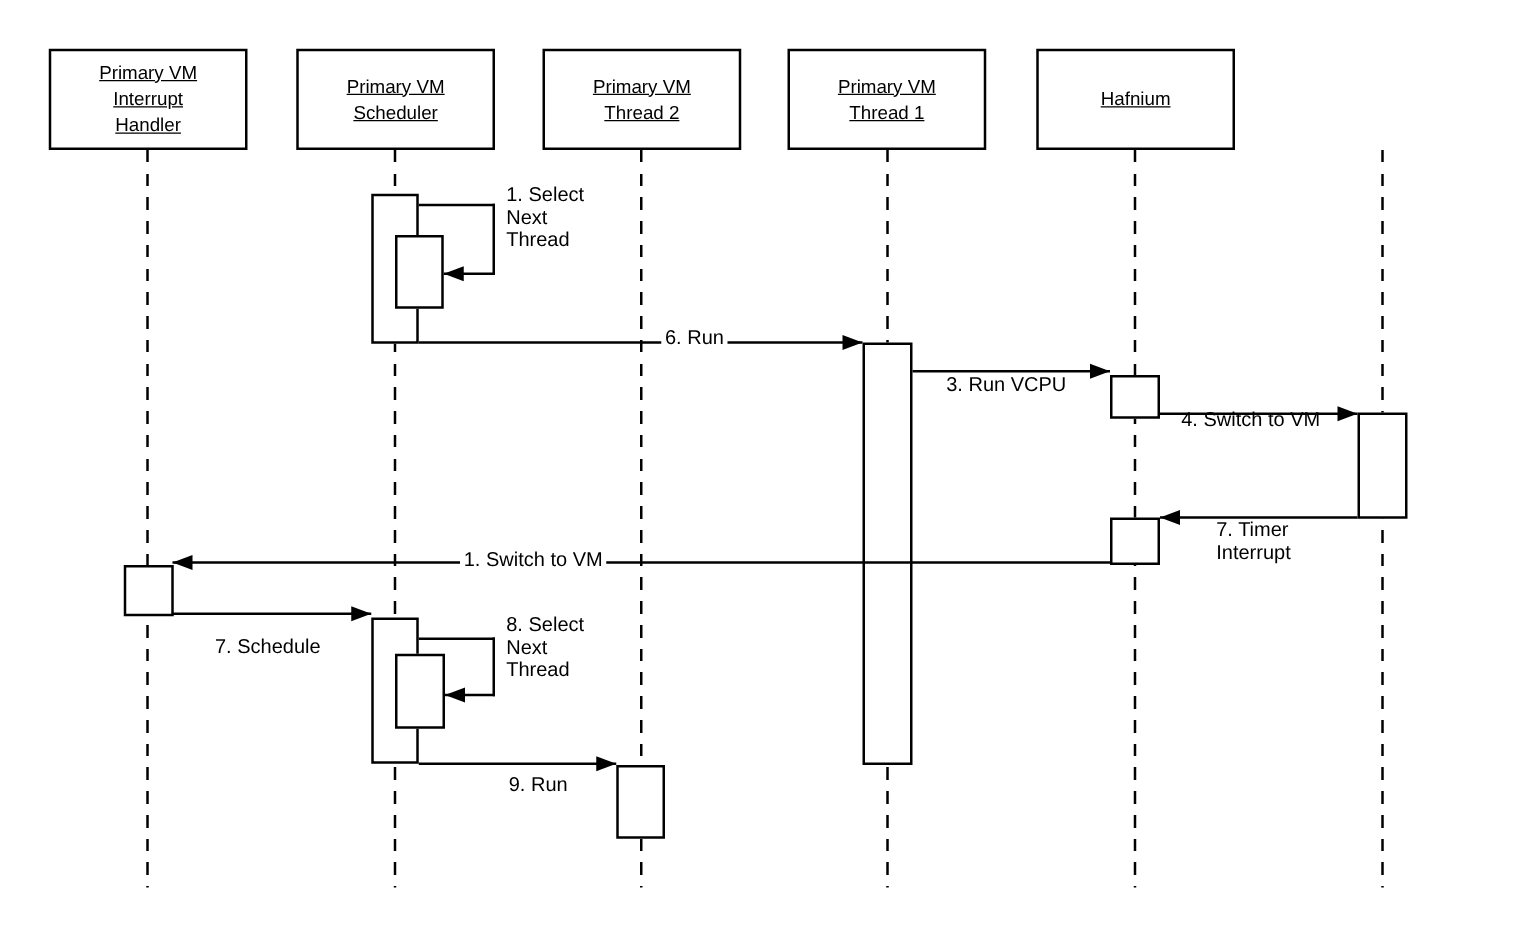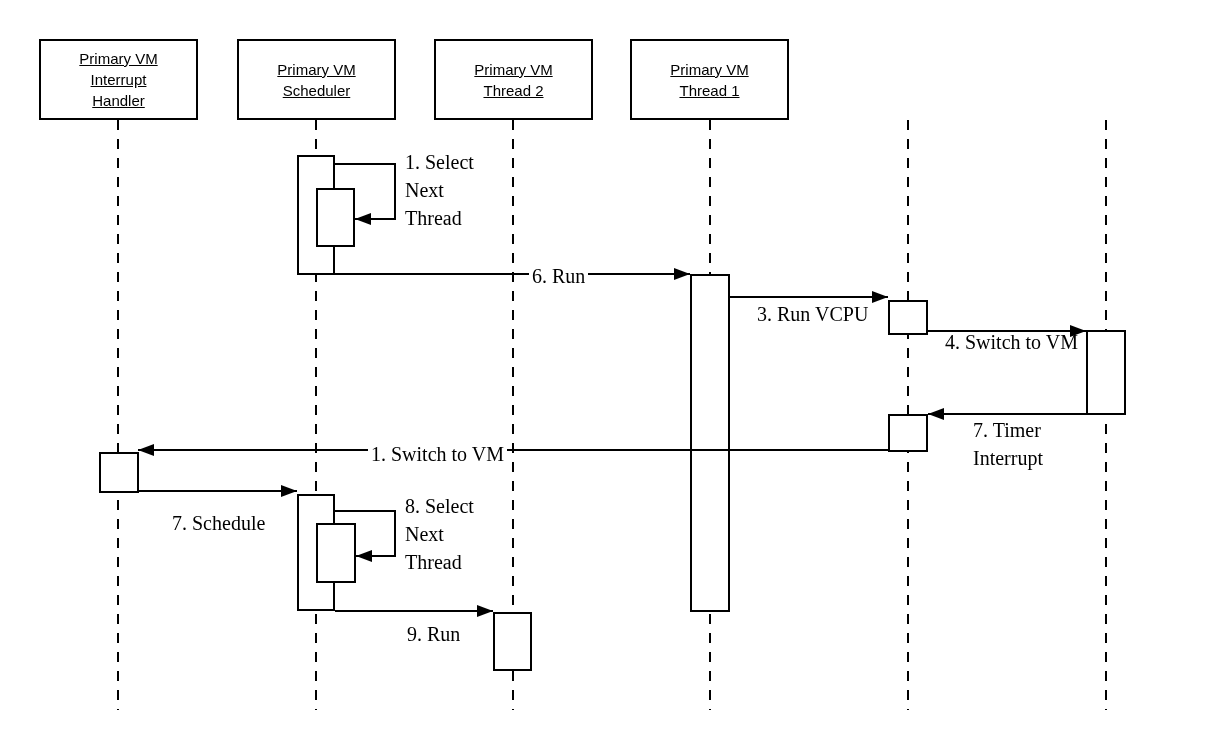--- a/index.html
+++ b/index.html
@@ -73,25 +73,24 @@
   .arrow-l {
     position: absolute;
     width: 0; height: 0;
     border-top: 6px solid transparent;
     border-bottom: 6px solid transparent;
     border-right: 16px solid #000;
     z-index: 5;
   }
   .mlabel {
     position: absolute;
-    font-size: 20px;
-    line-height: 28px;
+    font-size: 16px;
+    line-height: 18px;
     white-space: pre-line;
     z-index: 6;
-    font-family: Liberation Serif, serif;
   }
   .on-line {
     background: #fff;
     padding: 0 3px;
     white-space: nowrap;
   }
 </style>
 </head>
 <body>
 
@@ -99,20 +98,21 @@
 
   <div class="box" style="left:39px">Primary VM
 Interrupt
 Handler</div>
   <div class="box" style="left:237px">Primary VM
 Scheduler</div>
   <div class="box" style="left:434px">Primary VM
 Thread 2</div>
   <div class="box" style="left:630px">Primary VM
 Thread 1</div>
+  <div class="box" style="left:829px">Hafnium</div>
 
   <div class="lifeline" style="left:117px"></div>
   <div class="lifeline" style="left:315px"></div>
   <div class="lifeline" style="left:512px"></div>
   <div class="lifeline" style="left:709px"></div>
   <div class="lifeline" style="left:907px"></div>
   <div class="lifeline" style="left:1105px"></div>
 
   <div class="act" style="left:297px;top:155px;width:38px;height:120px"></div>
   <div class="act" style="left:316px;top:188px;width:39px;height:59px"></div>

